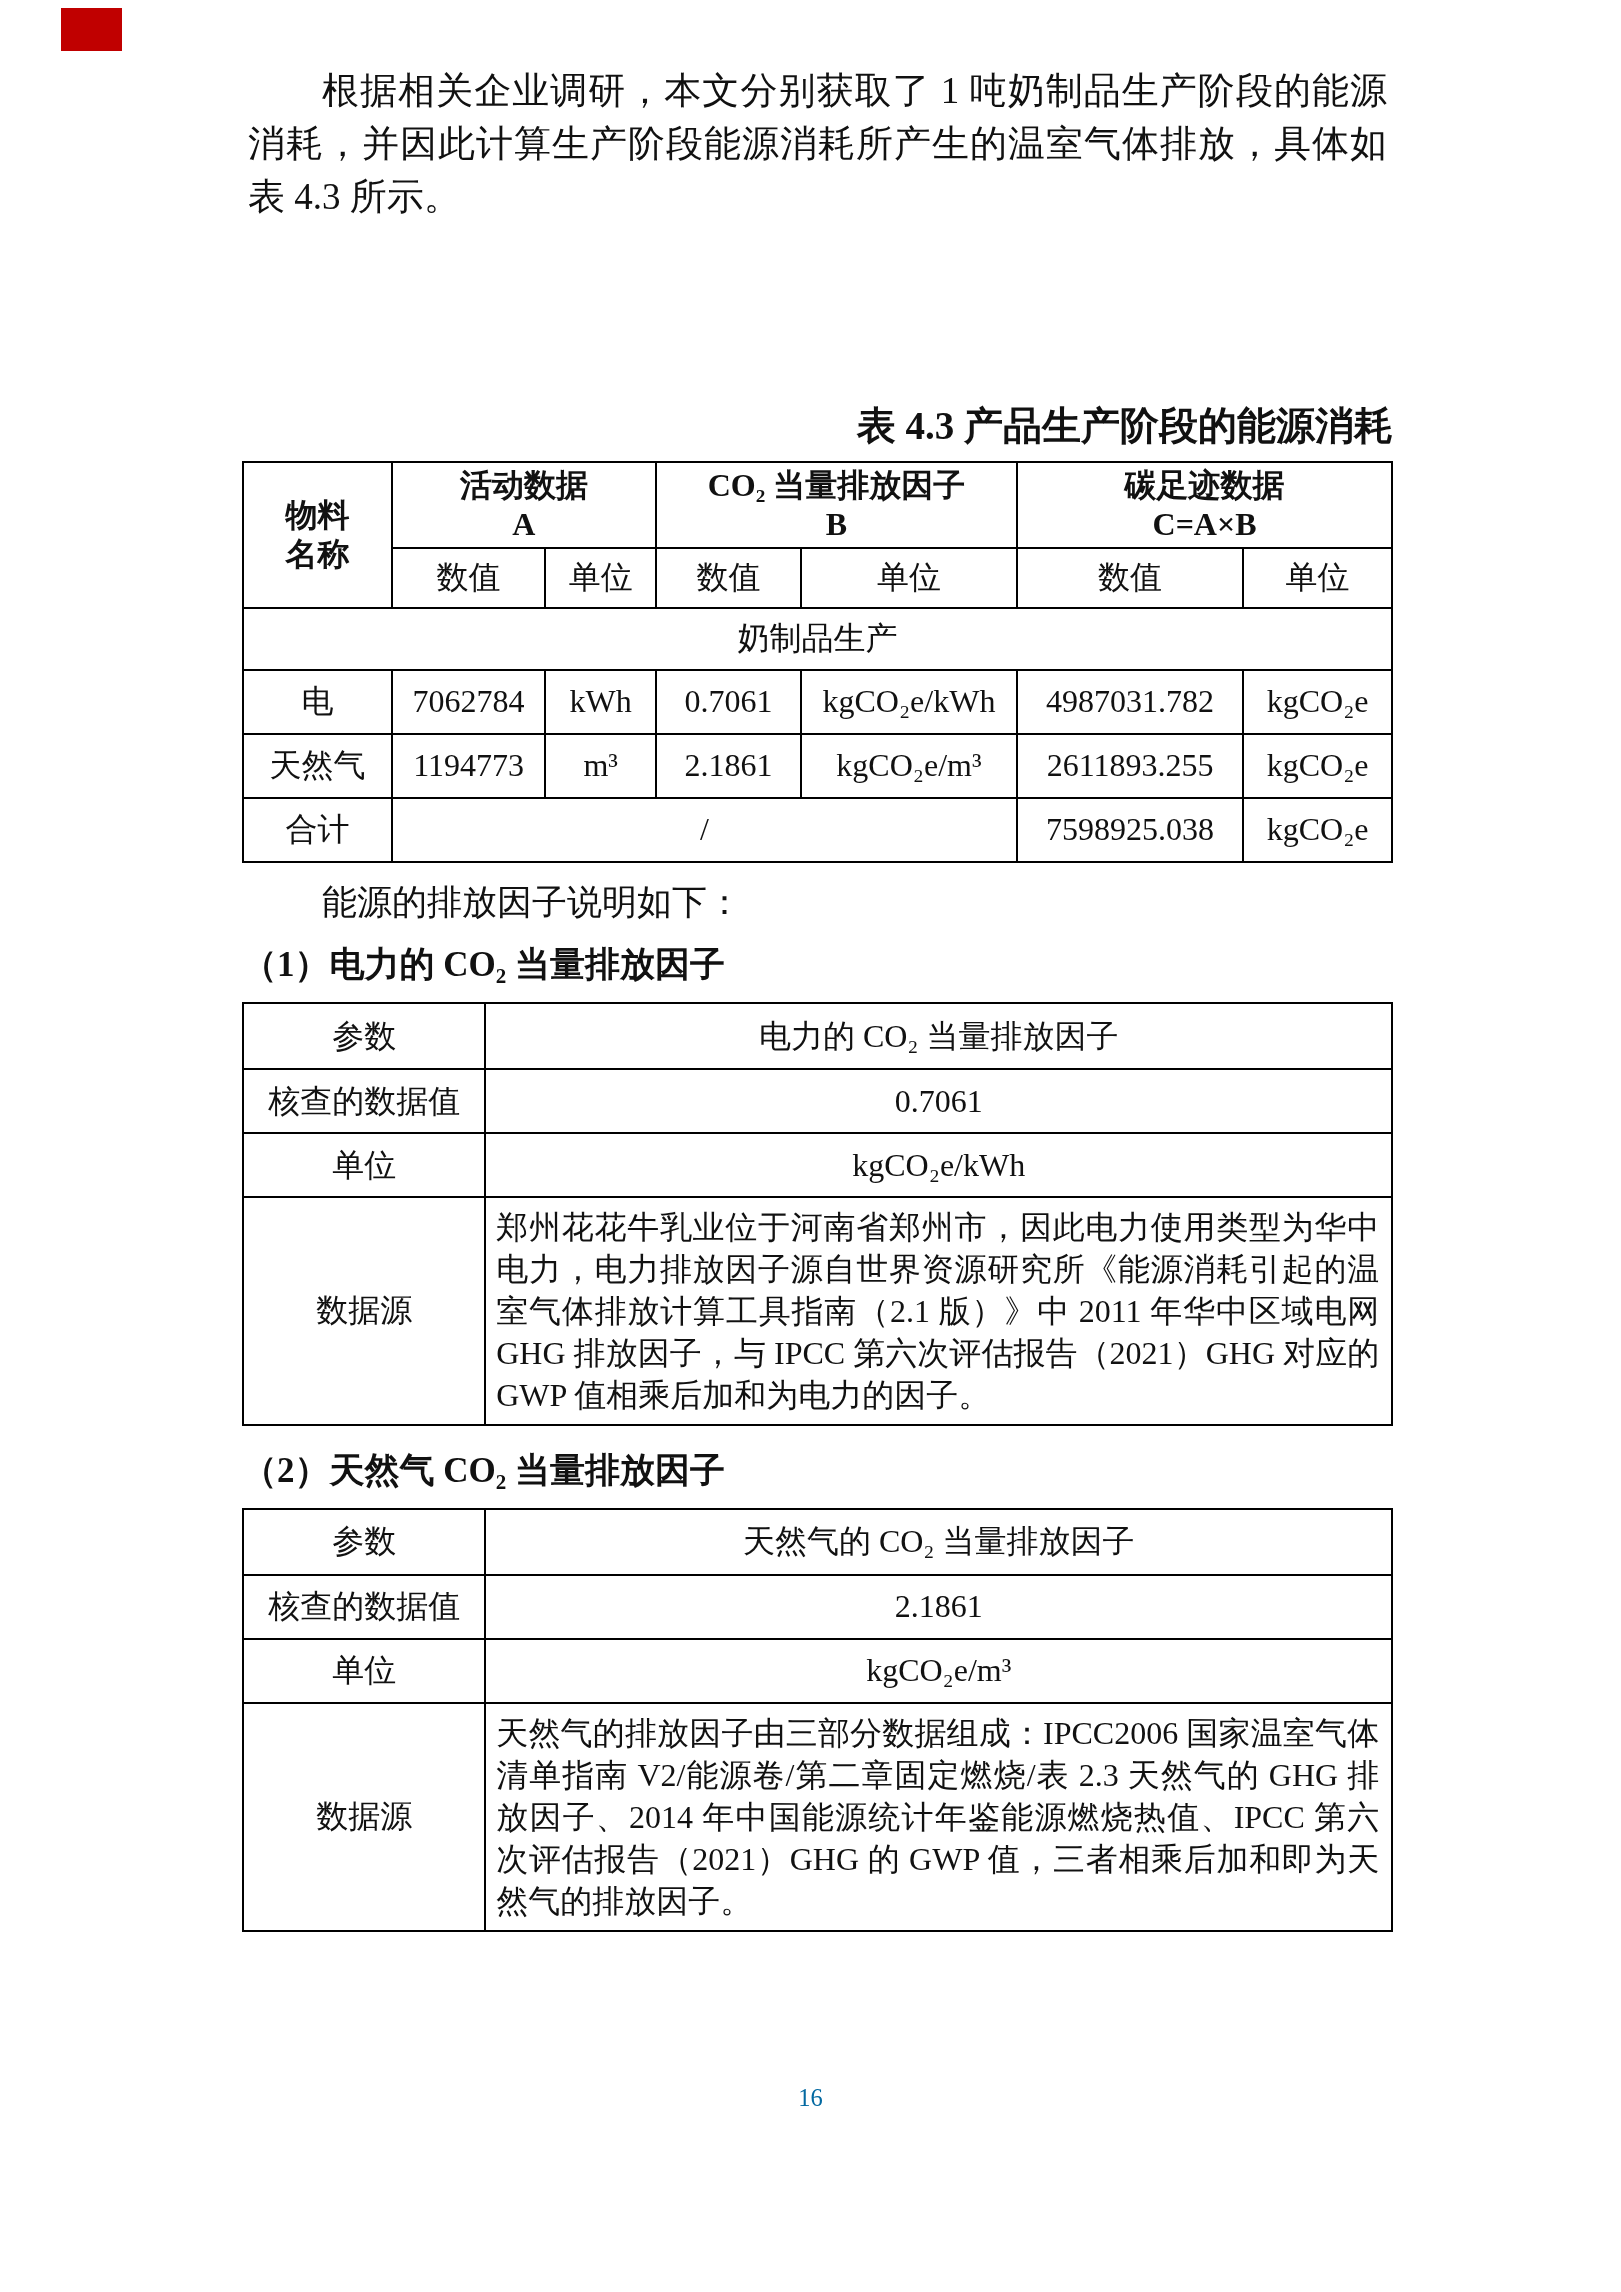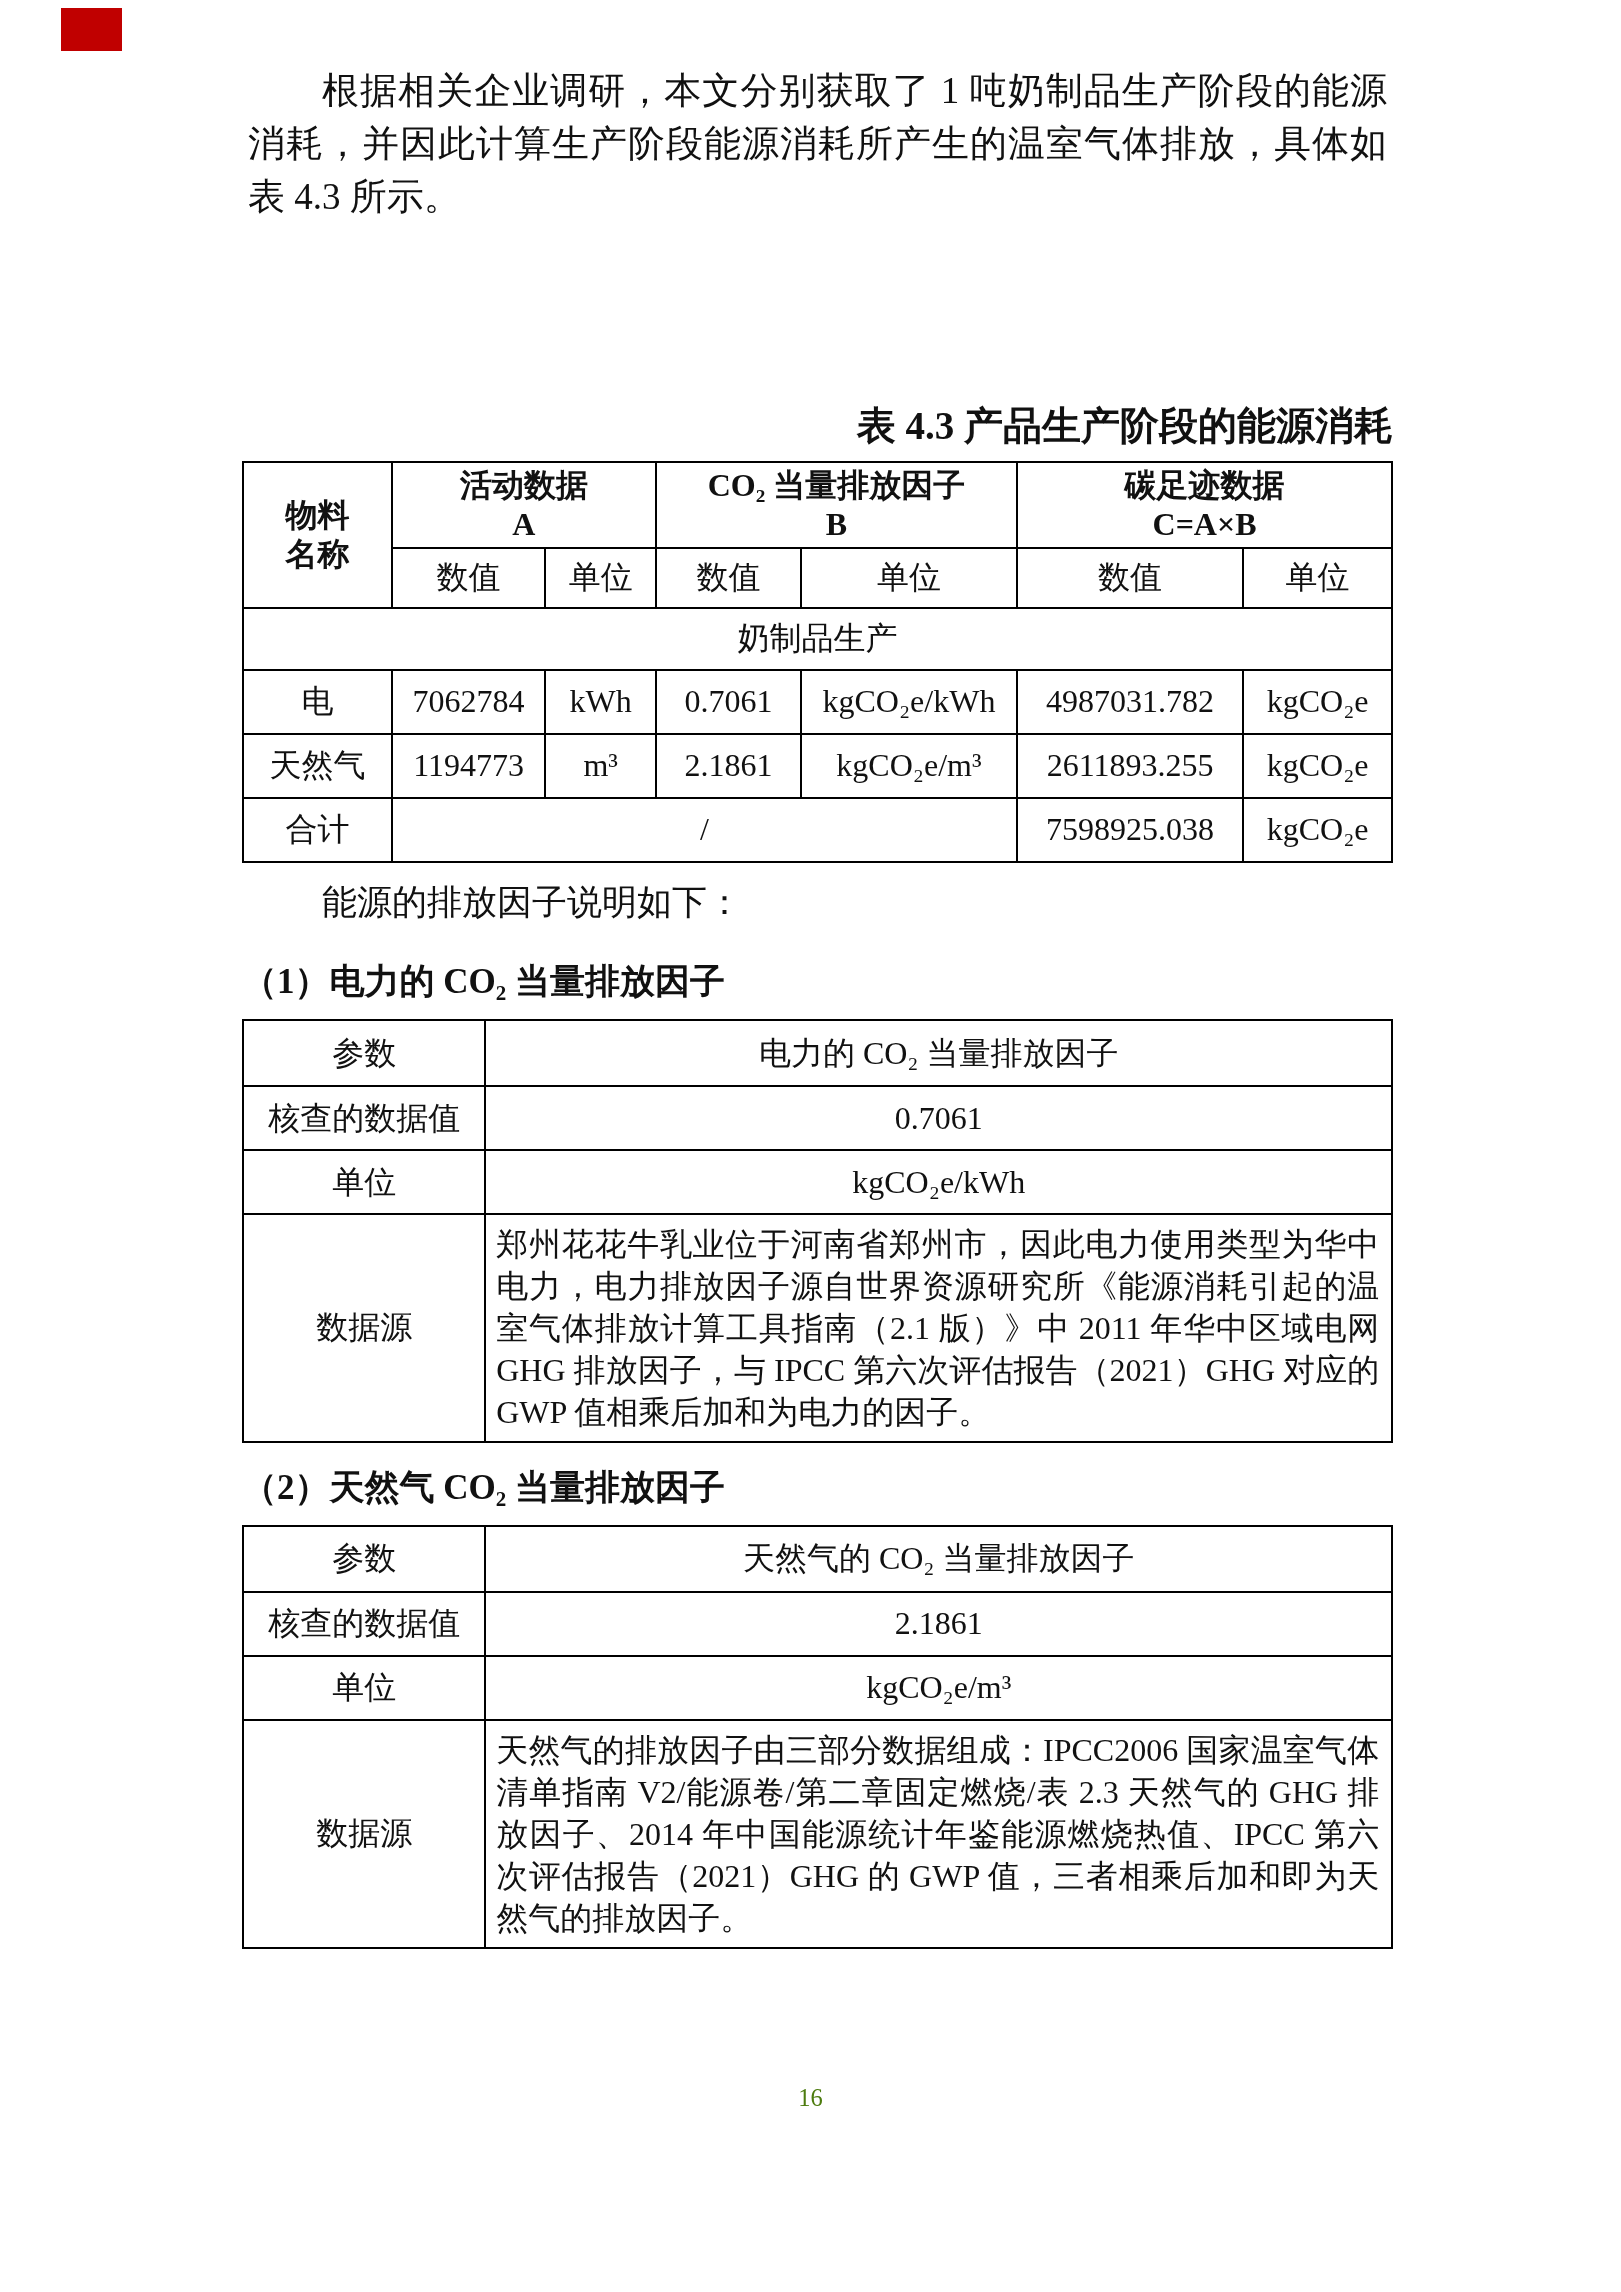--- a/index.html
+++ b/index.html
@@ -49,21 +49,21 @@
   .table1 .data td { height:64px; }
   .hdr-line { display:block; }
 
   .note-line {
     margin:15.7px 0 0 0;
     font-size:35px; line-height:49px;
     text-indent:80px;
   }
 
   .sec-heading {
-    margin:30px 0 0 0;
+    margin:13px 0 0 0;
     font-size:35px; line-height:49px;
     font-weight:bold;
   }
   .sec-heading.second { margin-top:20.6px; }
 
   .fact-table { margin-top:12.7px; }
   .fact-table td { border-top:2.9px solid #000; border-bottom:2.9px solid #000; }
   .fact-table .prow td { height:66px; font-weight:normal; }
   .fact-table .vrow td { height:64px; }
   .fact-table td.src-label { width:21.1%; }
@@ -71,21 +71,21 @@
     text-align:justify; text-justify:inter-ideograph;
     font-size:32px; line-height:42px;
     padding:7.8px 11.8px 7.8px 9.8px;
     height:212px; vertical-align:middle;
   }
   .fact-table col.c1 { width:21.1%; }
   .fact-table col.c2 { width:78.9%; }
 
   .page-number {
     position:absolute; left:0; top:2084px; width:100%;
-    text-align:center; font-size:24.5px; color:#4d7c0f;
+    text-align:center; font-size:24.5px; color:#0369a1;
   }
 </style>
 </head>
 <body>
 
 <div class="page">
 
   <div class="red-marker"></div>
 
   <div class="content">

